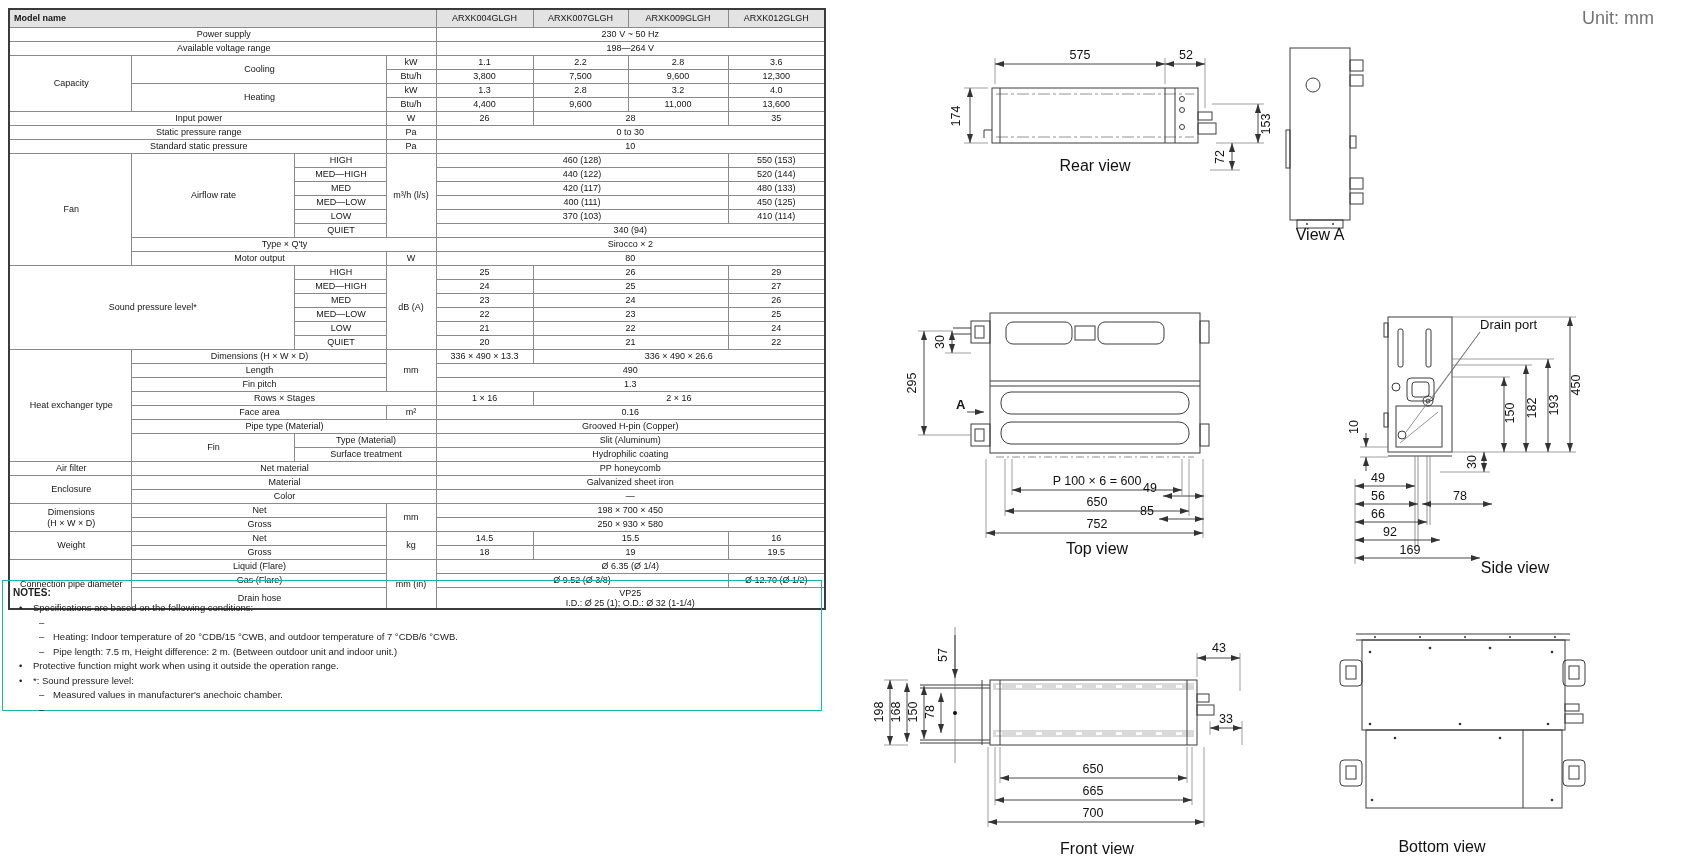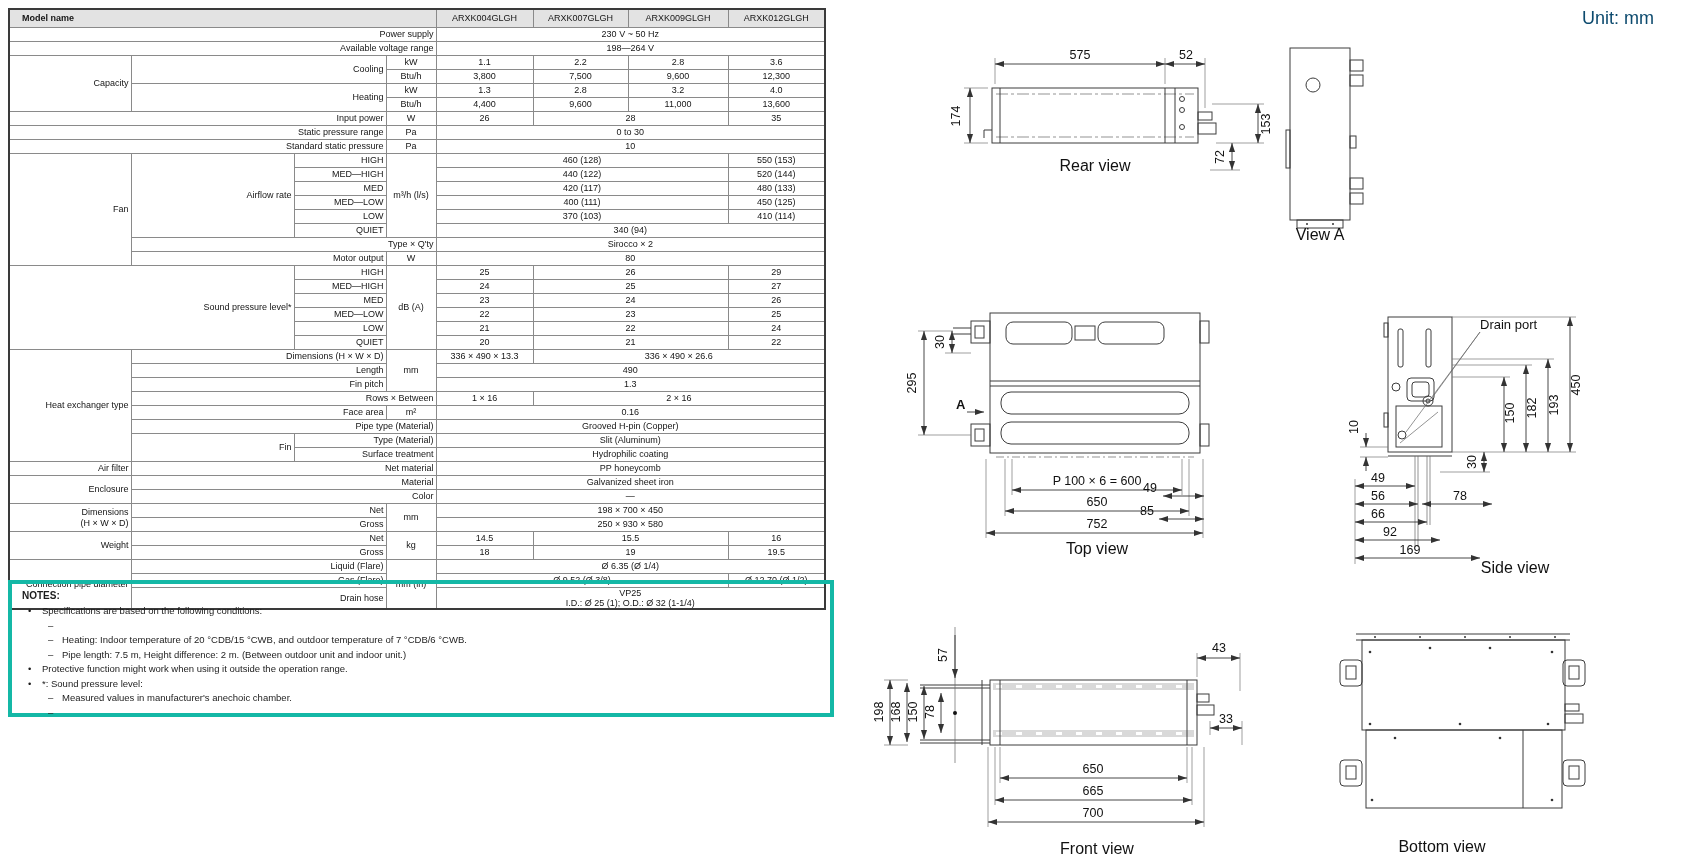--- a/index.html
+++ b/index.html
@@ -4,43 +4,43 @@
 <style>
   html,body{margin:0;padding:0;background:#fff;}
   #sheet{position:relative;width:1700px;height:867px;background:#fff;overflow:hidden;
          font-family:"Liberation Sans",sans-serif;color:#111;}
   
   #tablewrap{position:absolute;left:8px;top:8px;}
   table.tbl{border-collapse:collapse;table-layout:fixed;width:816px;
             font:9px "Liberation Sans",sans-serif;color:#151515;border:2px solid #3a3a3a;}
   .tbl td{border:1px solid #8a8a8a;height:13px;padding:0 2px;text-align:center;
           vertical-align:middle;line-height:1.12;white-space:pre-line;overflow:hidden;}
-  .tbl td.l{text-align:right;padding-left:4px;}
+  .tbl td.l{text-align:center;padding-left:4px;}
   .tbl td.u{text-align:center;}
   .tbl td.h{background:#e3e3e3;font-weight:normal;height:17px;}
-  .tbl td.hl{background:#e3e3e3;font-weight:bold;text-align:left;padding-left:12px;height:17px;}
+  .tbl td.hl{background:#e3e3e3;font-weight:bold;text-align:left;padding-left:4px;height:17px;}
   .tbl tr.g td{border-top:1.5px solid #1a1a1a;}
   
-  #notes{position:absolute;left:8px;top:580px;width:818px;height:129px;
-         border:4px solid #14b8a6;font-size:9.5px;color:#1c1c1c;}
+  #notes{position:absolute;left:2px;top:580px;width:818px;height:129px;
+         border:1px solid #14b8a6;font-size:9.5px;color:#1c1c1c;}
   #notes .ttl{font-weight:bold;font-size:10px;padding:6px 0 3px 10px;}
   .note{display:flex;line-height:14.5px;}
   .note.l1{padding-left:16px;}
   .note.l2{padding-left:36px;}
   .note .b{width:14px;flex:none;}
   
   .vw{position:absolute;}
   svg .body{fill:none;stroke:#3c3c3c;stroke-width:1;}
   svg .thin{fill:none;stroke:#666;stroke-width:0.7;}
   svg .dl{stroke:#333;stroke-width:0.9;fill:none;}
   svg .ext{stroke:#777;stroke-width:0.7;fill:none;}
   svg text.dim{font:12.5px "Liberation Sans",sans-serif;fill:#111;text-anchor:middle;}
   svg text.cap{font:16px "Liberation Sans",sans-serif;fill:#111;text-anchor:middle;}
   svg text.lbl{font:13px "Liberation Sans",sans-serif;fill:#111;}
-  #unitlabel{position:absolute;left:1582px;top:8px;font-size:18px;color:#0c4a6e;}
+  #unitlabel{position:absolute;left:1582px;top:8px;font-size:18px;color:#737373;}
 </style>
 </head>
 <body>
 
 <div id="sheet">
 
   <svg width="0" height="0" style="position:absolute">
     <defs>
       <marker id="ar" markerWidth="11" markerHeight="8" refX="10" refY="4" orient="auto-start-reverse">
         <path d="M0,0.6 L10,4 L0,7.4 Z" fill="#333"></path>
@@ -212,21 +212,21 @@
           </tr>
           <tr>
             <td colspan="2" rowspan="1" class="l">Length</td>
             <td colspan="4" rowspan="1" class="v">490</td>
           </tr>
           <tr>
             <td colspan="2" rowspan="1" class="l">Fin pitch</td>
             <td colspan="4" rowspan="1" class="v">1.3</td>
           </tr>
           <tr>
-            <td colspan="3" rowspan="1" class="l">Rows × Between</td>
+            <td colspan="3" rowspan="1" class="l">Rows × Stages</td>
             <td colspan="1" rowspan="1" class="v">1 × 16</td>
             <td colspan="3" rowspan="1" class="v">2 × 16</td>
           </tr>
           <tr>
             <td colspan="2" rowspan="1" class="l">Face area</td>
             <td colspan="1" rowspan="1" class="u">m²</td>
             <td colspan="4" rowspan="1" class="v">0.16</td>
           </tr>
           <tr>
             <td colspan="3" rowspan="1" class="l">Pipe type (Material)</td>

